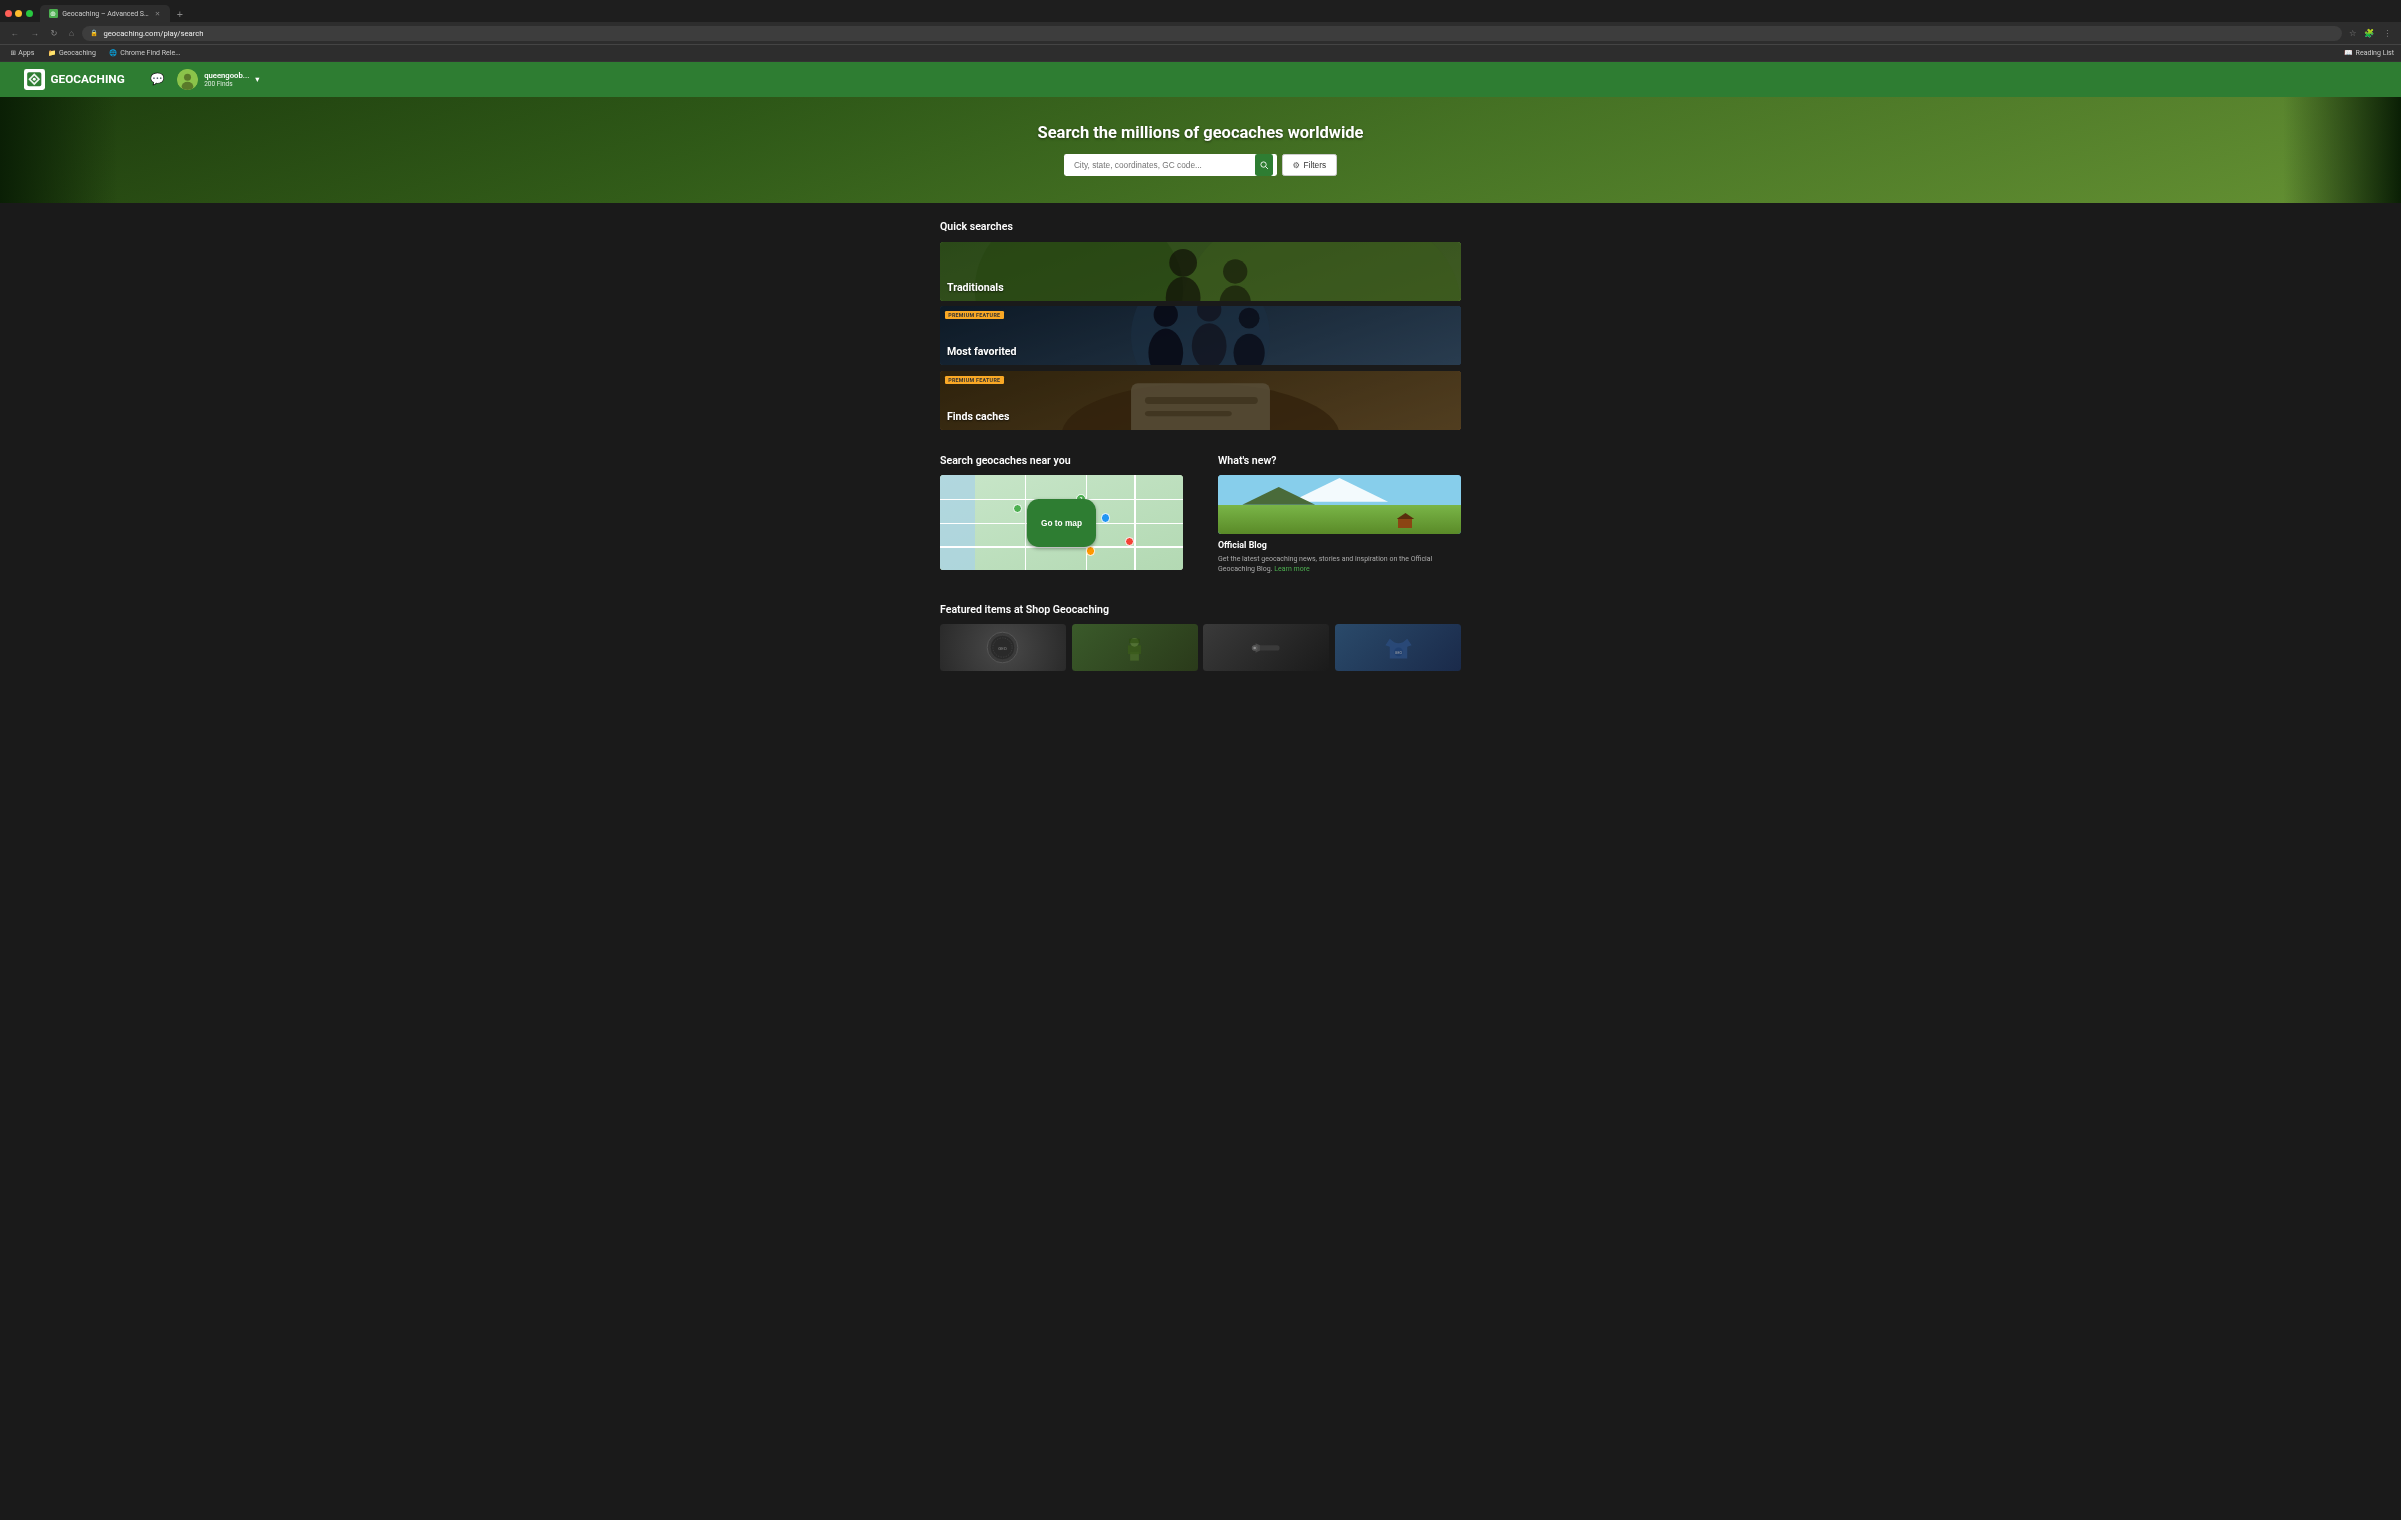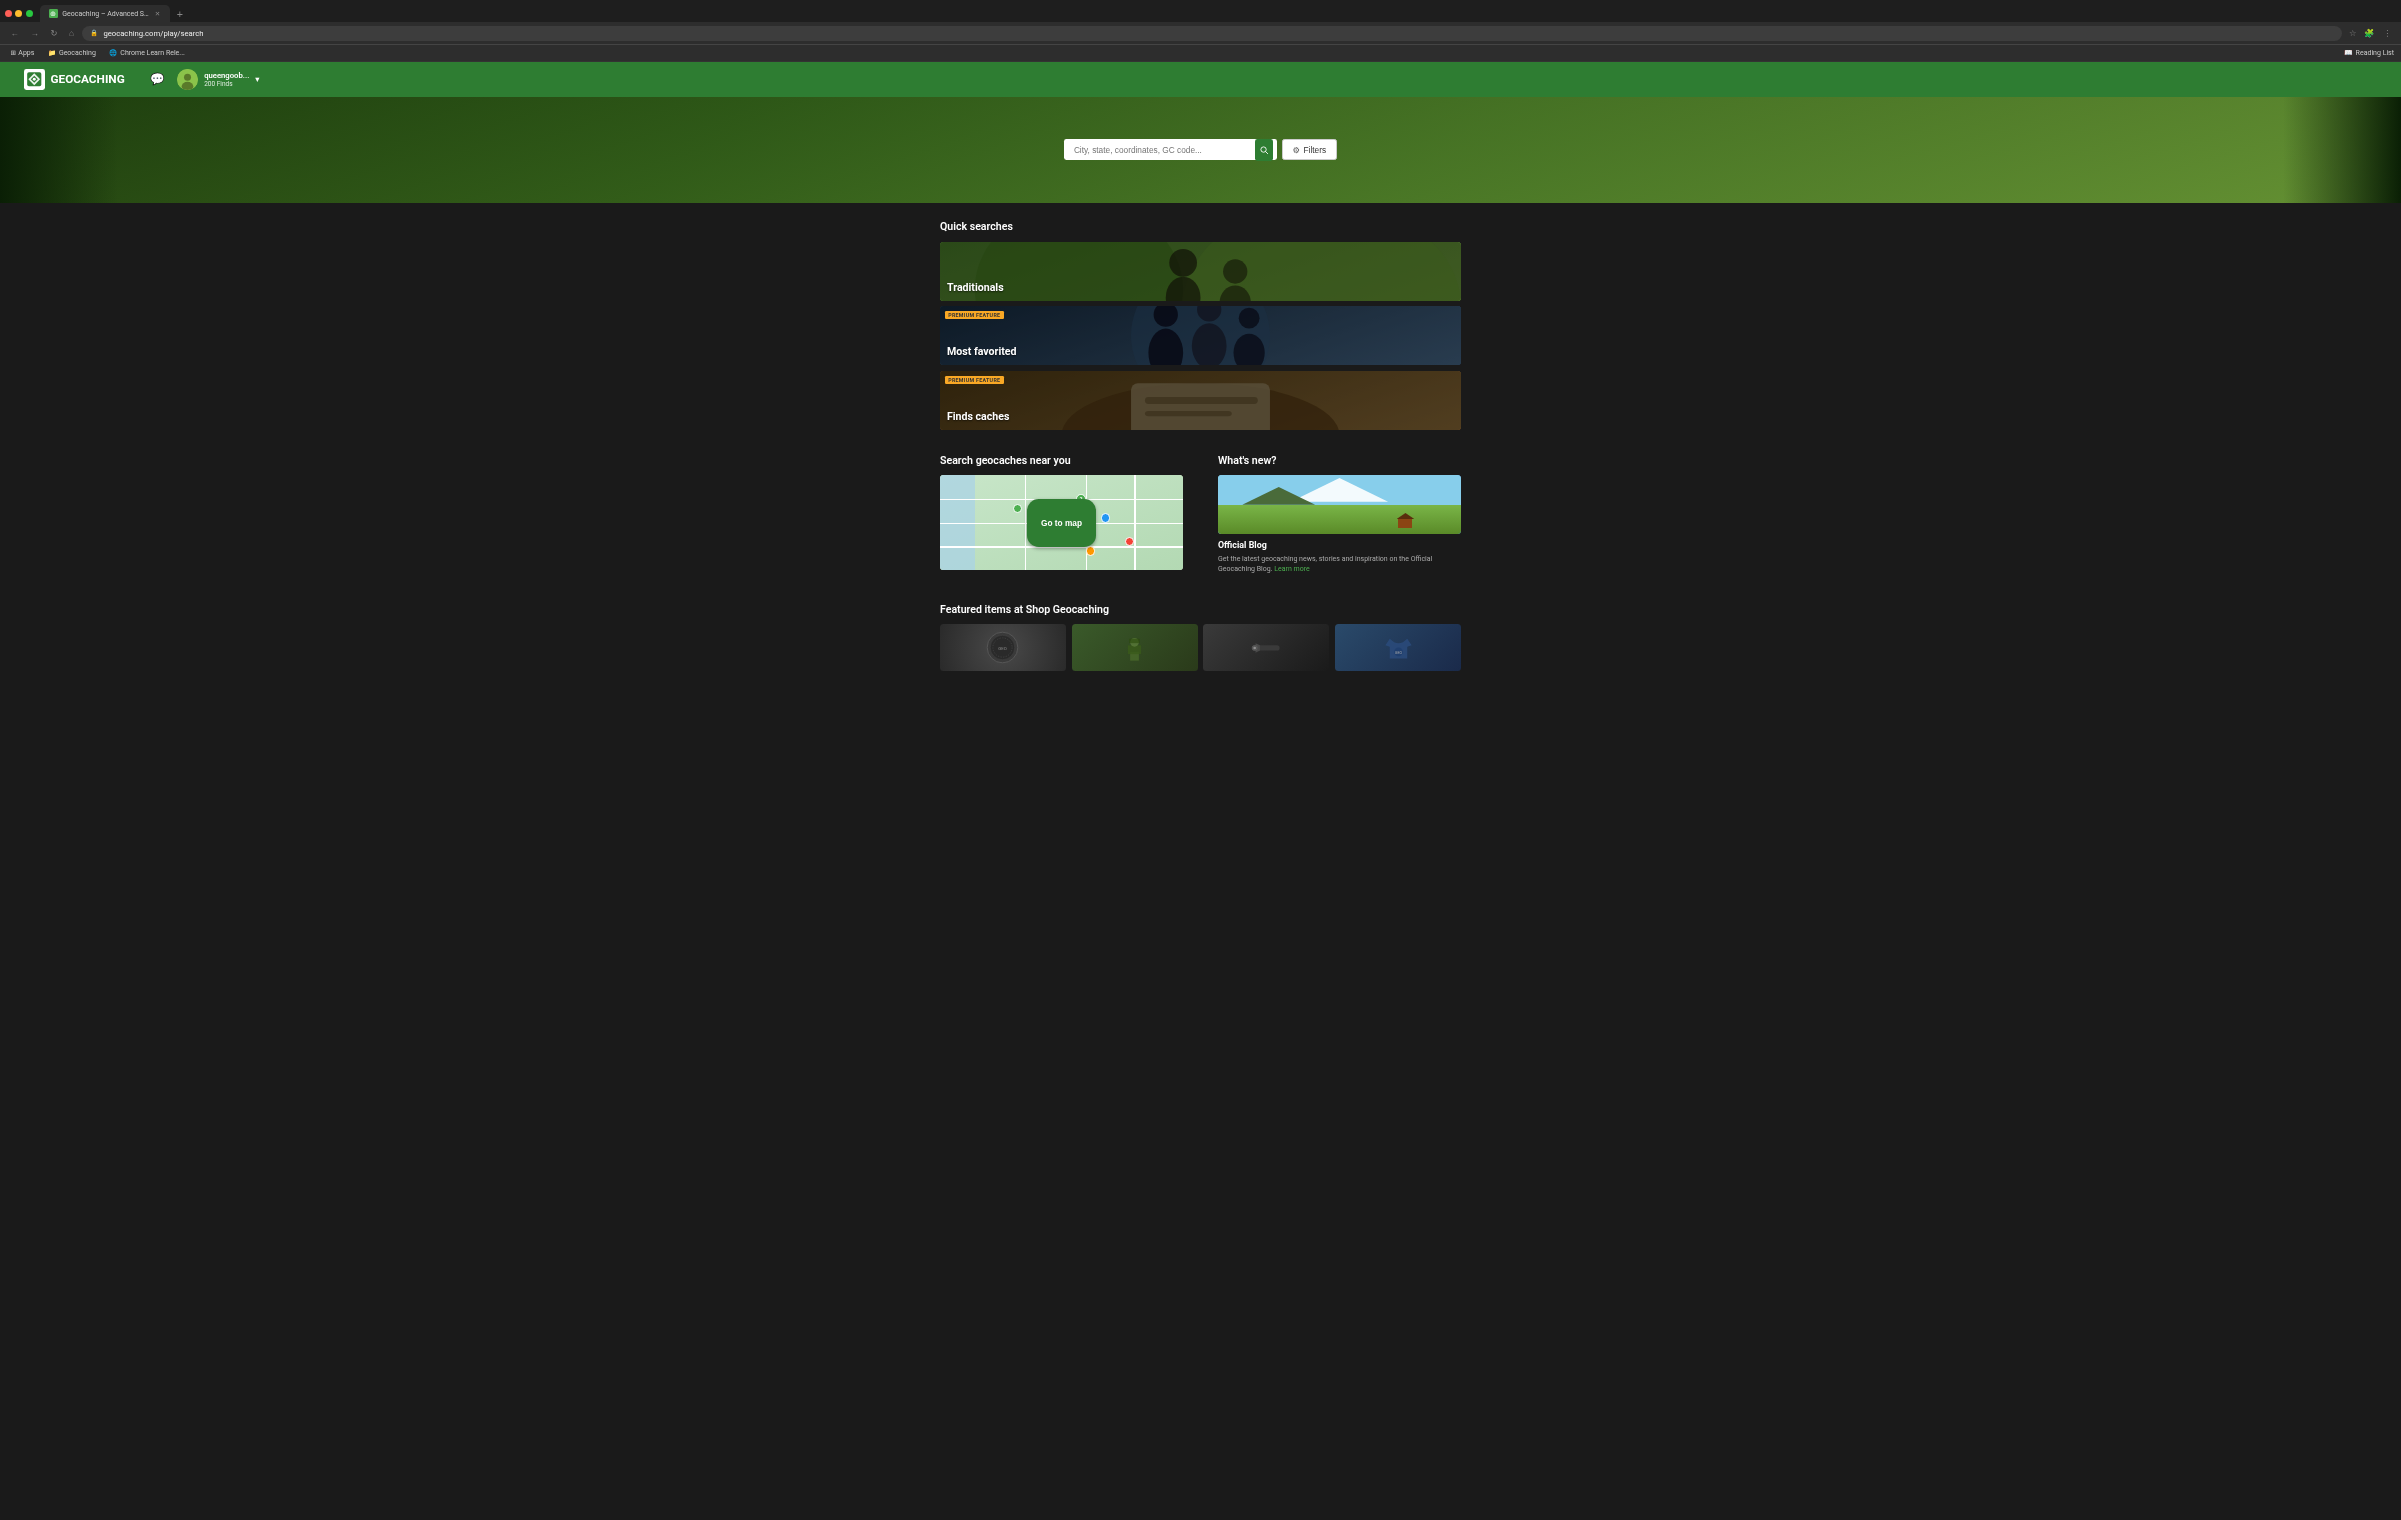--- a/index.html
+++ b/index.html
@@ -163,21 +163,21 @@
     <div class="bookmark-item">
       <span class="bookmark-icon">⊞</span>
       <span>Apps</span>
     </div>
     <div class="bookmark-item">
       <span class="bookmark-icon">📁</span>
       <span>Geocaching</span>
     </div>
     <div class="bookmark-item">
       <span class="bookmark-icon">🌐</span>
-      <span>Chrome Learn Rele...</span>
+      <span>Chrome Find Rele...</span>
     </div>
     <div class="reading-list">
       <span>📖</span>
       <span>Reading List</span>
     </div>
   </div>
 </div>
 
 <div class="website">
 
@@ -210,20 +210,21 @@
         <span class="dropdown-arrow">▾</span>
       </div>
     </div>
   </nav>
 
   <div class="hero">
     <div class="hero-bg"></div>
     <div class="hero-trees-left"></div>
     <div class="hero-trees-right"></div>
     <div class="hero-content">
+      <h1 class="hero-title">Search the millions of geocaches worldwide</h1>
       <div class="search-bar-container">
         <div class="search-input-wrapper">
           <input class="search-input" type="text" placeholder="City, state, coordinates, GC code..." style="">
           <button class="search-icon-btn">
             <svg width="8.3" height="8.3" viewBox="0 0 14 14" fill="none">
               <circle cx="6" cy="6" r="4.5" stroke="white" stroke-width="1.5"></circle>
               <path d="M9.5 9.5 L13 13" stroke="white" stroke-width="1.5" stroke-linecap="round"></path>
             </svg>
           </button>
         </div>

